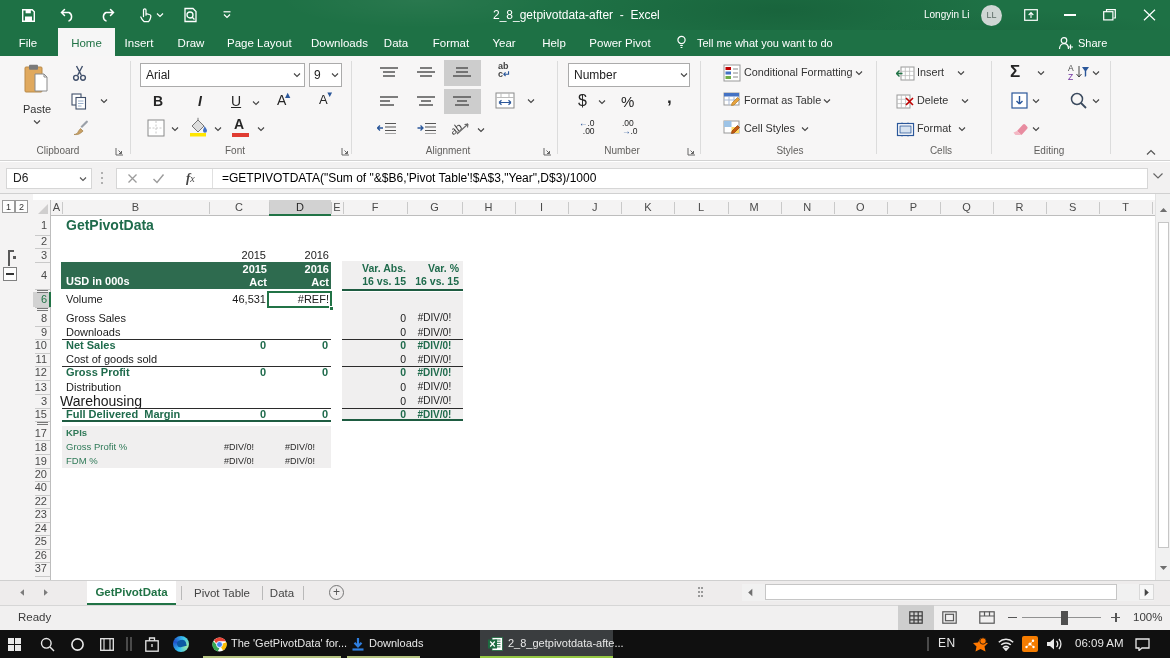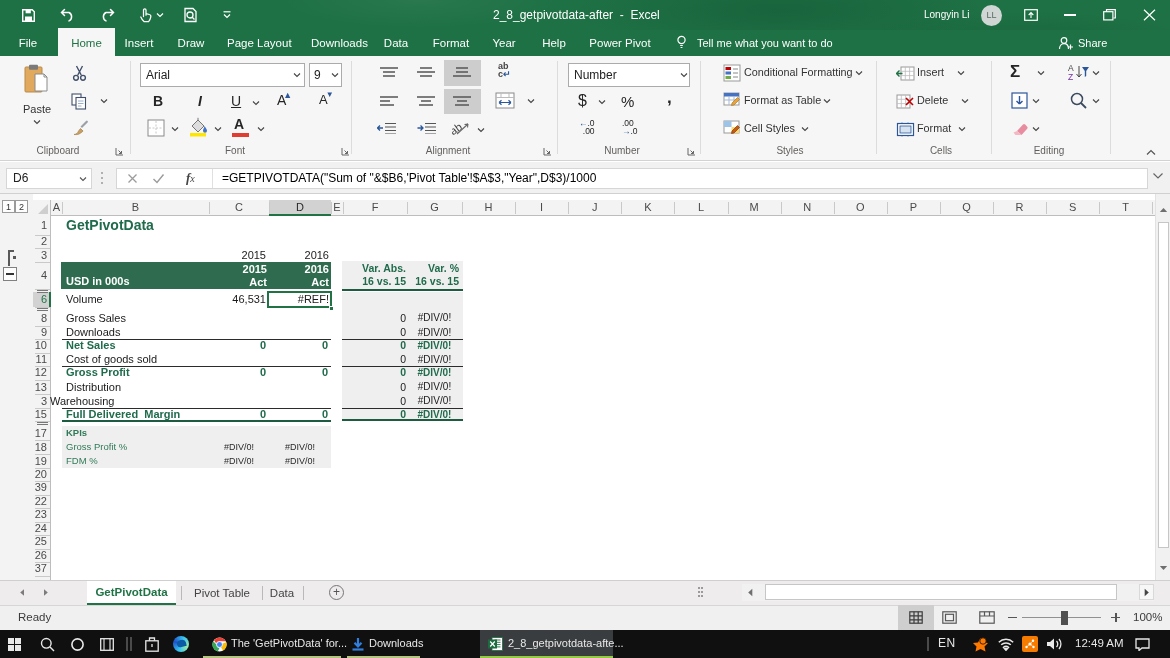--- a/index.html
+++ b/index.html
@@ -587,21 +587,21 @@
 <div class="a tx" style="left:33px;top:408px;width:14px;height:13px;line-height:13px;text-align:right;font-size:11px;color:#4a4a4a">15</div>
 <div class="a" style="left:35px;top:421px;width:15px;height:1px;background:#c9c9c9"></div>
 <div class="a tx" style="left:33px;top:425.5px;width:14px;height:14.0px;line-height:14.0px;text-align:right;font-size:11px;color:#4a4a4a">17</div>
 <div class="a" style="left:35px;top:439.5px;width:15px;height:1px;background:#c9c9c9"></div>
 <div class="a tx" style="left:33px;top:439.5px;width:14px;height:14.0px;line-height:14.0px;text-align:right;font-size:11px;color:#4a4a4a">18</div>
 <div class="a" style="left:35px;top:453.5px;width:15px;height:1px;background:#c9c9c9"></div>
 <div class="a tx" style="left:33px;top:453.5px;width:14px;height:14.0px;line-height:14.0px;text-align:right;font-size:11px;color:#4a4a4a">19</div>
 <div class="a" style="left:35px;top:467.5px;width:15px;height:1px;background:#c9c9c9"></div>
 <div class="a tx" style="left:33px;top:467.5px;width:14px;height:13.5px;line-height:13.5px;text-align:right;font-size:11px;color:#4a4a4a">20</div>
 <div class="a" style="left:35px;top:481px;width:15px;height:1px;background:#c9c9c9"></div>
-<div class="a tx" style="left:33px;top:481px;width:14px;height:13.5px;line-height:13.5px;text-align:right;font-size:11px;color:#4a4a4a">39</div>
+<div class="a tx" style="left:33px;top:481px;width:14px;height:13.5px;line-height:13.5px;text-align:right;font-size:11px;color:#4a4a4a">40</div>
 <div class="a" style="left:35px;top:494.5px;width:15px;height:1px;background:#c9c9c9"></div>
 <div class="a tx" style="left:33px;top:494.5px;width:14px;height:13.5px;line-height:13.5px;text-align:right;font-size:11px;color:#4a4a4a">22</div>
 <div class="a" style="left:35px;top:508px;width:15px;height:1px;background:#c9c9c9"></div>
 <div class="a tx" style="left:33px;top:508px;width:14px;height:13.5px;line-height:13.5px;text-align:right;font-size:11px;color:#4a4a4a">23</div>
 <div class="a" style="left:35px;top:521.5px;width:15px;height:1px;background:#c9c9c9"></div>
 <div class="a tx" style="left:33px;top:521.5px;width:14px;height:13.5px;line-height:13.5px;text-align:right;font-size:11px;color:#4a4a4a">24</div>
 <div class="a" style="left:35px;top:535px;width:15px;height:1px;background:#c9c9c9"></div>
 <div class="a tx" style="left:33px;top:535px;width:14px;height:13.5px;line-height:13.5px;text-align:right;font-size:11px;color:#4a4a4a">25</div>
 <div class="a" style="left:35px;top:548.5px;width:15px;height:1px;background:#c9c9c9"></div>
 <div class="a tx" style="left:33px;top:548.5px;width:14px;height:13.5px;line-height:13.5px;text-align:right;font-size:11px;color:#4a4a4a">26</div>
@@ -636,21 +636,21 @@
 
 <div class="a" style="left:62px;top:425.5px;width:269px;height:42px;background:#f0efef"></div>
 
 <div class="a tx" style="left:66px;top:292px;height:15px;line-height:15px;font-size:11px;color:#1a1a1a">Volume</div>
 <div class="a tx" style="left:66px;top:311px;height:14.5px;line-height:14.5px;font-size:11px;color:#1a1a1a">Gross Sales</div>
 <div class="a tx" style="left:66px;top:325.5px;height:13.5px;line-height:13.5px;font-size:11px;color:#1a1a1a">Downloads</div>
 <div class="a tx" style="left:66px;top:339px;height:13.5px;line-height:13.5px;font-size:11px;font-weight:bold;color:#1f6b4c">Net Sales</div>
 <div class="a tx" style="left:66px;top:352.5px;height:13.5px;line-height:13.5px;font-size:11px;color:#1a1a1a">Cost of goods sold</div>
 <div class="a tx" style="left:66px;top:366px;height:13.5px;line-height:13.5px;font-size:11px;font-weight:bold;color:#1f6b4c">Gross Profit</div>
 <div class="a tx" style="left:66px;top:379.5px;height:14px;line-height:14px;font-size:11px;color:#1a1a1a">Distribution</div>
-<div class="a tx" style="left:50px;top:393.5px;height:14.5px;line-height:14.5px;font-size:11px;color:#1a1a1a">Warehousing</div>
+<div class="a tx" style="left:60px;top:393.5px;height:14.5px;line-height:14.5px;font-size:14px;color:#1a1a1a">Warehousing</div>
 <div class="a tx" style="left:66px;top:408px;height:13px;line-height:13px;font-size:11px;font-weight:bold;color:#1f6b4c">Full Delivered&nbsp; Margin</div>
 <div class="a tx" style="left:66px;top:425.5px;height:14px;line-height:14px;font-size:9.5px;font-weight:bold;color:#2f7a58">KPIs</div>
 <div class="a tx" style="left:66px;top:439.5px;height:14px;line-height:14px;font-size:9.5px;color:#2f7a58">Gross Profit %</div>
 <div class="a tx" style="left:66px;top:453.5px;height:14px;line-height:14px;font-size:9.5px;color:#2f7a58">FDM %</div>
 
 <div class="a tx r" style="right:904px;top:292px;height:15px;line-height:15px;font-size:11px;color:#1a1a1a">46,531</div>
 <div class="a tx r" style="right:904px;top:339px;height:13.5px;line-height:13.5px;font-size:11px;font-weight:bold;color:#1f6b4c">0</div>
 <div class="a tx r" style="right:842px;top:339px;height:13.5px;line-height:13.5px;font-size:11px;font-weight:bold;color:#1f6b4c">0</div>
 <div class="a tx r" style="right:904px;top:366px;height:13.5px;line-height:13.5px;font-size:11px;font-weight:bold;color:#1f6b4c">0</div>
 <div class="a tx r" style="right:842px;top:366px;height:13.5px;line-height:13.5px;font-size:11px;font-weight:bold;color:#1f6b4c">0</div>
@@ -857,18 +857,18 @@
       <circle cx="8" cy="1.8" r="1.2" fill="#fff"></circle>
       <path d="M5 5 1.5 8 M5 5 8.5 8 M5 5 8 1.8" stroke="#fff" stroke-width="0.6"></path>
     </svg>
   </div>
 <div class="a" style="left:1046px;top:637px">
     <svg width="18" height="14" viewBox="0 0 18 14">
       <path d="M1 5 h3 l4-3.5 v11 L4 9 H1z" fill="#e8e8e8"></path>
       <path d="M10.5 4 a4.2 4.2 0 0 1 0 6 M13 2 a7.5 7.5 0 0 1 0 10" fill="none" stroke="#e8e8e8" stroke-width="1.3"></path>
     </svg>
   </div>
-<div class="a tx" style="left:1075px;top:630px;height:26px;line-height:26px;font-size:11.5px;color:#e8e8e8">12:49 AM</div>
+<div class="a tx" style="left:1075px;top:630px;height:26px;line-height:26px;font-size:11.5px;color:#e8e8e8">06:09 AM</div>
 <div class="a" style="left:1135px;top:638px">
     <svg width="15" height="13" viewBox="0 0 15 13">
       <path d="M1 1 h13 v9 h-7 l-3 2.5 V10 H1z" fill="none" stroke="#e8e8e8" stroke-width="1.3"></path>
     </svg>
   </div>
 
 </body></html>

